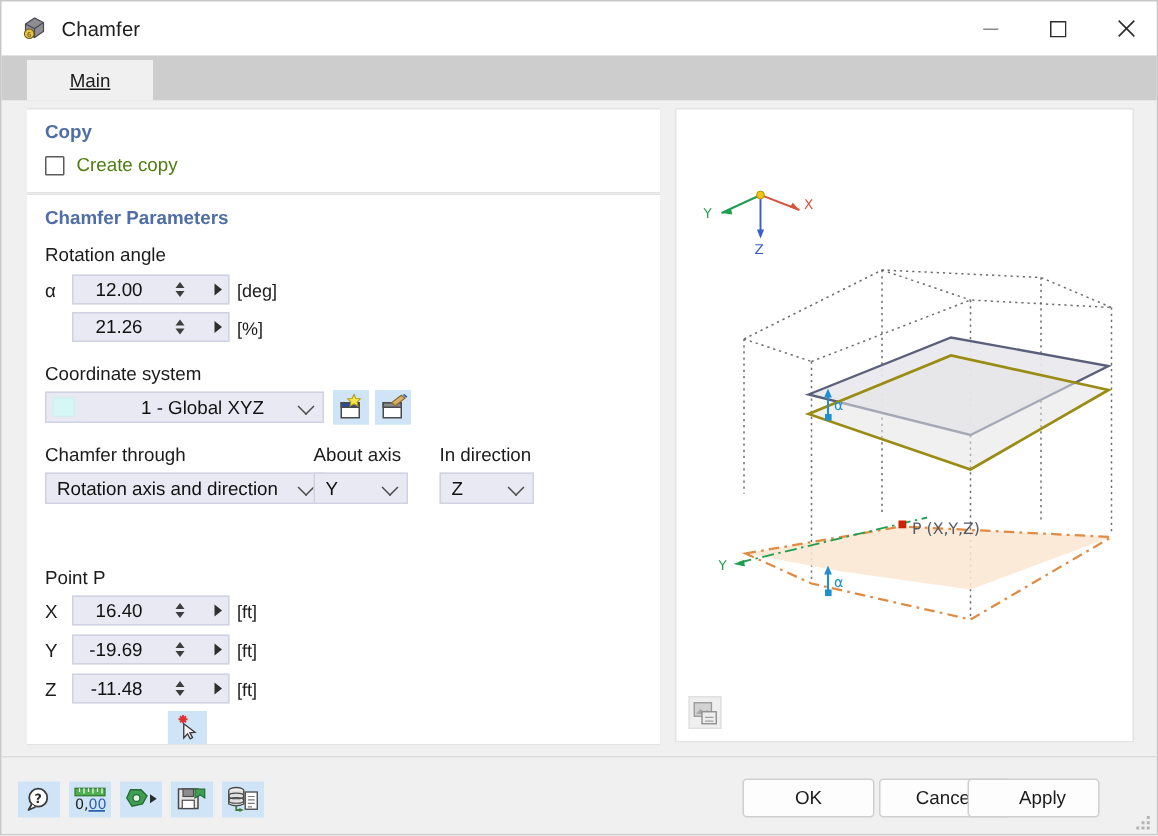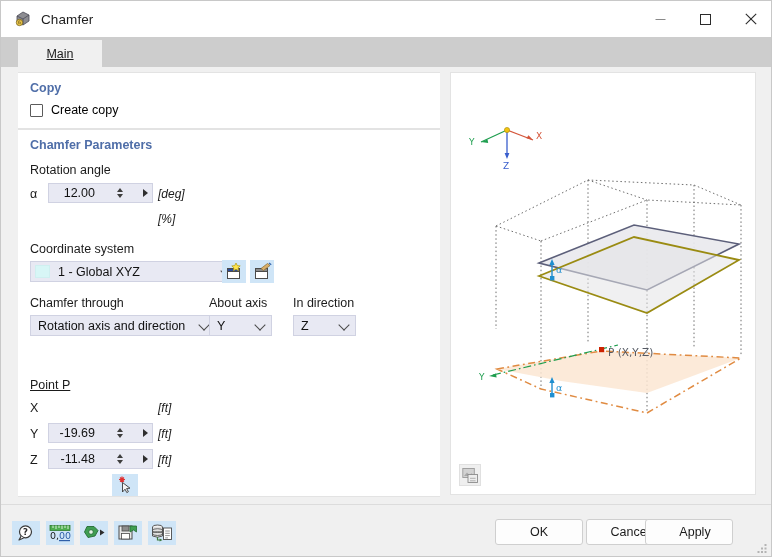--- a/index.html
+++ b/index.html
@@ -88,21 +88,21 @@
   }
 
   
   .cbrow { position: absolute; display: flex; align-items: center; }
   .cbox {
     width: 13px; height: 13px;
     border: 1px solid #5b5b5b;
     background: #fff; border-radius: 1px;
     box-sizing: border-box;
   }
-  .cbrow .cblabel { margin-left: 8px; font-size: 12.5px; color: #000000; text-align: center; }
+  .cbrow .cblabel { margin-left: 8px; font-size: 12.5px; color: #4d7c0f; text-align: center; }
 
   
   .spin {
     position: absolute;
     height: 20px;
     background: #e8e9f3;
     border: 1px solid #d0d2e2;
     box-sizing: border-box;
     display: flex; align-items: center; gap: 12px;
   }
@@ -130,21 +130,21 @@
     display: flex; align-items: center; justify-content: center;
   }
   .spin .more i {
     width: 0; height: 0;
     border-top: 4px solid transparent;
     border-bottom: 4px solid transparent;
     border-left: 5px solid #2f2f2f;
   }
   .unit {
     position: absolute;
-    font-size: 12px; color: #1b1b1b; font-style: italic;
+    font-size: 12px; color: #1b1b1b;
   }
 
   
   .combo {
     position: absolute; height: 21px;
     background: #e8e9f3;
     border: 1px solid #d0d2e2;
     box-sizing: border-box;
     display: flex; align-items: center;
     font-size: 12.5px; color: #111;
@@ -287,25 +287,35 @@
         <span class="updown">
             <i class="up"></i>
             <i class="down"></i>
           </span>
         <span class="more">
             <i></i>
           </span>
       </div>
       <div class="unit" style="left:140px; top:57px;">[deg]</div>
 
+      <div class="spin" style="left:30px; top:78px; width:105px;">
+        <span class="val">21.26</span>
+        <span class="updown">
+            <i class="up"></i>
+            <i class="down"></i>
+          </span>
+        <span class="more">
+            <i></i>
+          </span>
+      </div>
       <div class="unit" style="left:140px; top:82px;">[%]</div>
 
       <div class="lbl" style="left:12px; top:112px;">Coordinate system</div>
 
-      <div class="combo" style="left:12px; top:131px; width:208px;">
+      <div class="combo" style="left:12px; top:131px; width:186px;gap:36px;">
         <span class="swatch"></span>
         <span class="ctext">1 - Global XYZ</span>
         <span class="chev"></span>
       </div>
 
       <div class="iconbtn" style="left:204px; top:130px; width:24px; height:23px;">
         <svg width="19" height="19" viewBox="0 0 19 19">
           <rect x="2.5" y="6.5" width="12" height="10" fill="#ffffff" stroke="#4a4a4a" stroke-width="1"></rect>
           <rect x="2.5" y="6.5" width="12" height="3" fill="#2a4a9a" stroke="#4a4a4a" stroke-width="1"></rect>
           <path d="M11 1 L12.3 3.6 L15.2 3.9 L13.1 5.9 L13.6 8.7 L11 7.3 L8.4 8.7 L8.9 5.9 L6.8 3.9 L9.7 3.6 Z" fill="#ffe44d" stroke="#b09a10" stroke-width="0.7"></path>
@@ -332,23 +342,33 @@
         <span class="ctext" style="margin-left:7px;">Y</span>
         <span class="chev"></span>
       </div>
 
       <div class="lbl" style="left:275px; top:166px;">In direction</div>
       <div class="combo" style="left:275px; top:185px; width:63px;">
         <span class="ctext" style="margin-left:7px;">Z</span>
         <span class="chev"></span>
       </div>
 
-      <div class="lbl" style="left:12px; top:248px;text-decoration:underline;">Point P</div>
+      <div class="lbl" style="left:12px; top:248px;">Point P</div>
 
       <div class="lbl" style="left:12px; top:271px;">X</div>
+      <div class="spin" style="left:30px; top:267px; width:105px;">
+        <span class="val">16.40</span>
+        <span class="updown">
+            <i class="up"></i>
+            <i class="down"></i>
+          </span>
+        <span class="more">
+            <i></i>
+          </span>
+      </div>
       <div class="unit" style="left:140px; top:271px;">[ft]</div>
 
       <div class="lbl" style="left:12px; top:297px;">Y</div>
       <div class="spin" style="left:30px; top:293px; width:105px;">
         <span class="val">-19.69</span>
         <span class="updown">
             <i class="up"></i>
             <i class="down"></i>
           </span>
         <span class="more">

